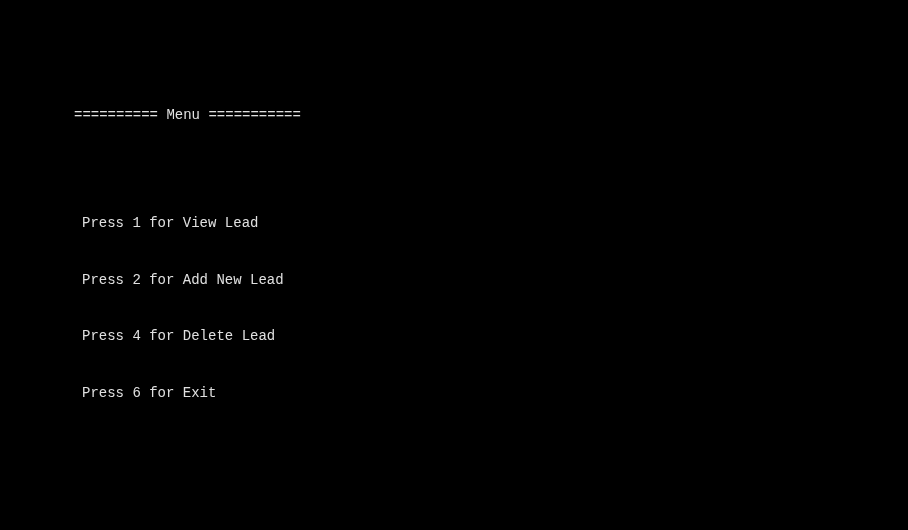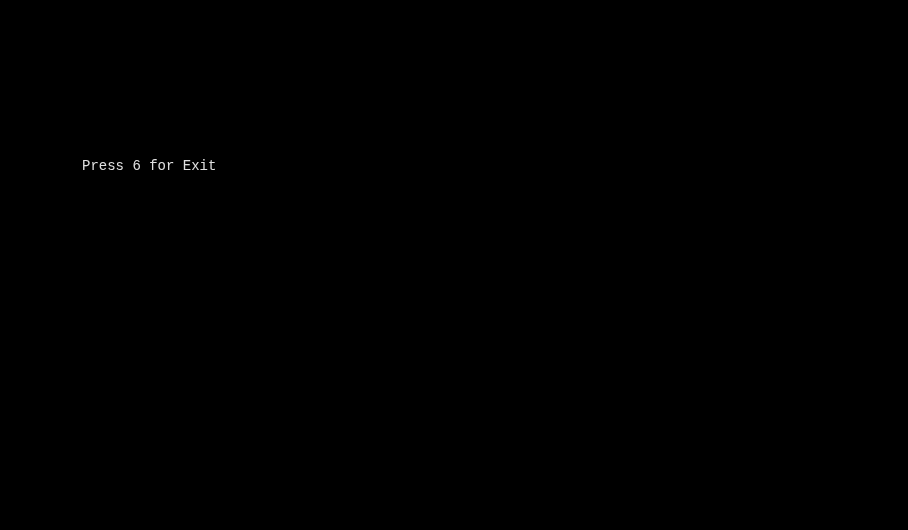--- a/index.html
+++ b/index.html
@@ -32,19 +32,23 @@
     }
     .menu-item {
       line-height: 1.35;
     }
   </style>
 </head>
 <body>
 
 <div class="terminal">
   <div class="menu-block">
+    <div>========== Menu ===========</div>
     <div class="menu-items">
+      <div class="menu-item">Press 1 for View Lead</div>
+      <div class="menu-item">Press 2 for Add New Lead</div>
+      <div class="menu-item">Press 4 for Delete Lead</div>
       <div class="menu-item">Press 6 for Exit</div>
     </div>
     
   </div>
   
 </div>
 
 </body></html>

